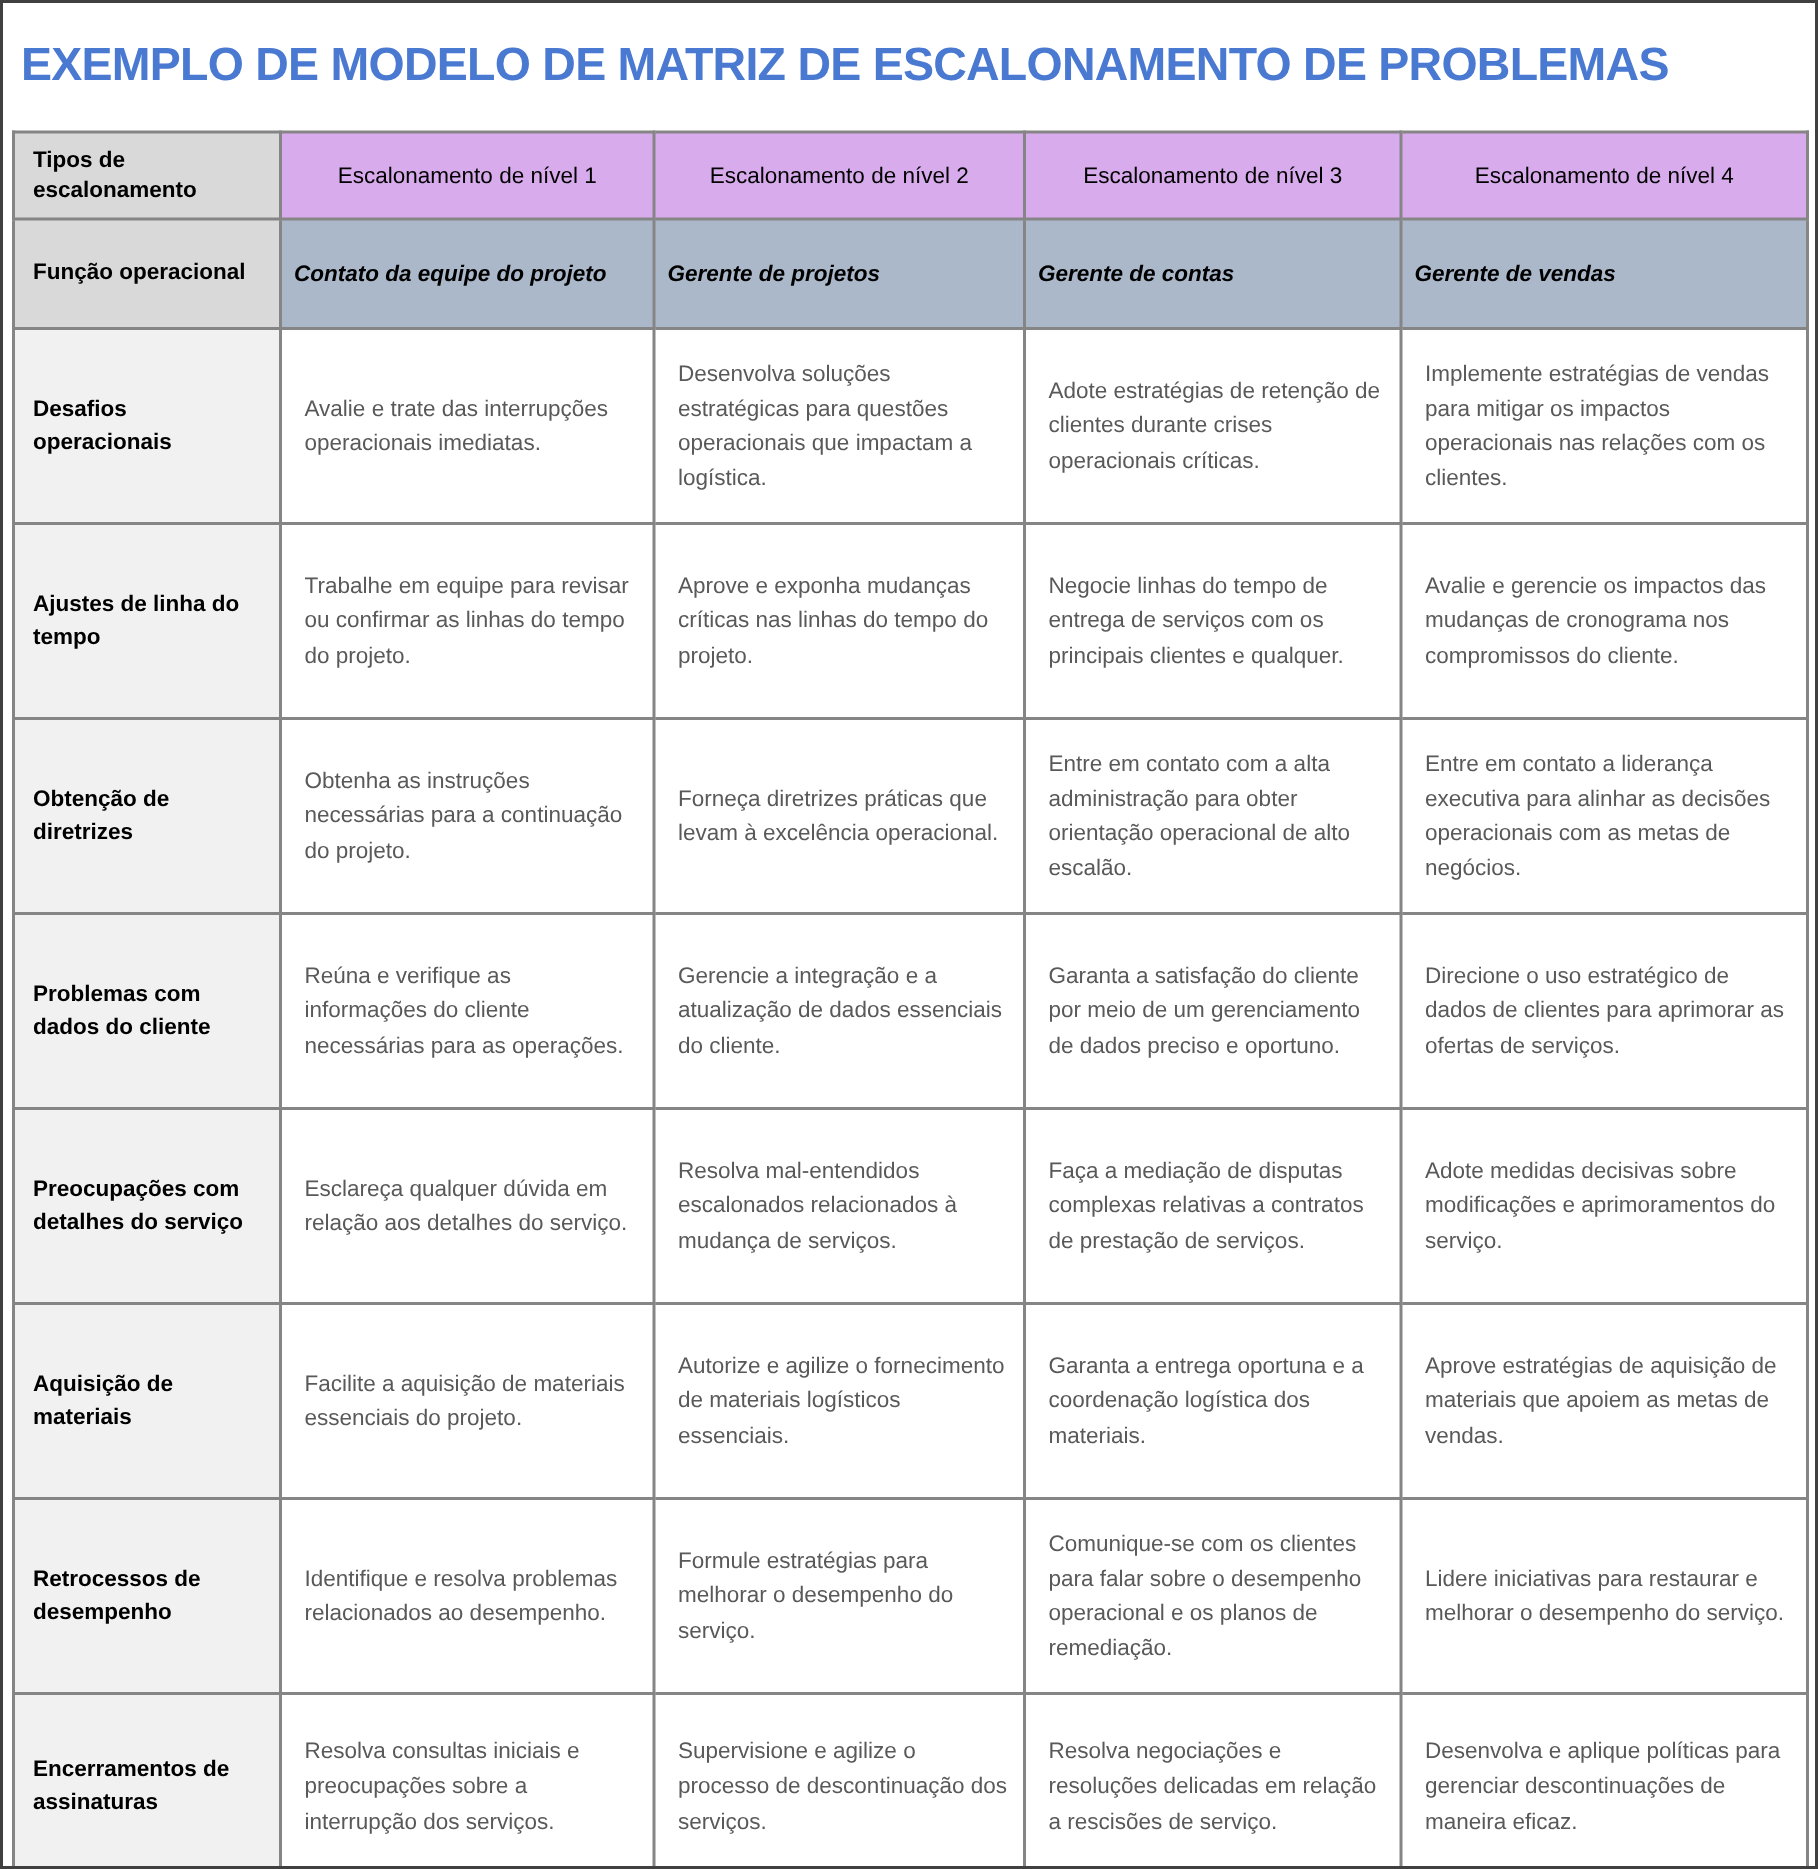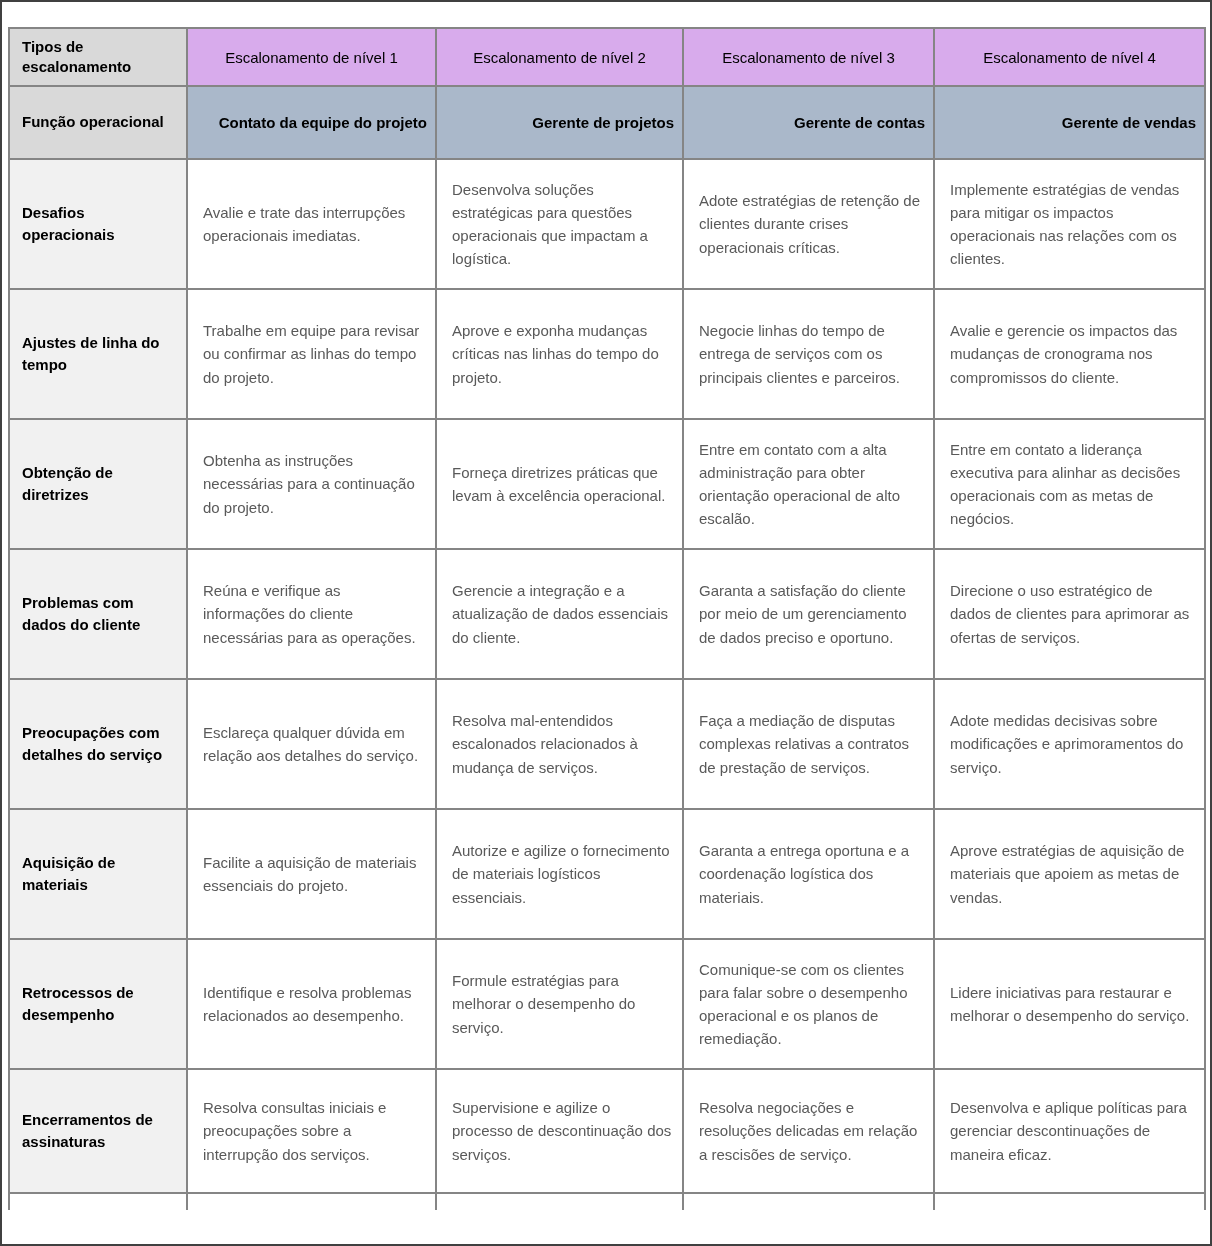--- a/index.html
+++ b/index.html
@@ -27,41 +27,43 @@
   tr.r-roles{height:73px;}
   th.corner{
     background:#d9d9d9;color:#000;text-align:left;font-weight:700;
     padding:4px 10px 4px 12px;font-size:14.5px;line-height:1.35;
   }
   th.level{
     background:#d8abec;color:#000;text-align:center;font-weight:400;
     padding:4px 8px;
   }
   th.role{
-    background:#aab8ca;color:#000;text-align:right;font-weight:700;
+    background:#aab8ca;color:#000;text-align:left;font-weight:700;
     padding:4px 8px;
+    font-style:italic;
   }
   
   tr.data-row{height:130px;}
   tr.data-row.last{height:124px;}
   th.rowlabel{
     background:#f1f1f1;color:#000;text-align:left;font-weight:700;
     padding:6px 6px 6px 12px;font-size:14.5px;line-height:1.45;
   }
   td.cell{
     background:#ffffff;color:#595959;text-align:left;
     padding:8px 10px 8px 15px;line-height:1.55;
   }
   tr.partial-row{height:12px;}
   tr.partial-row td{background:#ffffff;border-bottom:none;}
 </style>
 </head>
 <body>
 
 <div class="page">
+  <h1 class="title">EXEMPLO DE MODELO DE MATRIZ DE ESCALONAMENTO DE PROBLEMAS</h1>
 
   <table class="matrix">
     <colgroup>
       <col style="width:178px">
       <col style="width:249px">
       <col style="width:247px">
       <col style="width:251px">
       <col style="width:271px">
     </colgroup>
 
@@ -87,21 +89,21 @@
       <td class="cell">Avalie e trate das interrupções operacionais imediatas.</td>
       <td class="cell">Desenvolva soluções estratégicas para questões operacionais que impactam a logística.</td>
       <td class="cell">Adote estratégias de retenção de clientes durante crises operacionais críticas.</td>
       <td class="cell">Implemente estratégias de vendas para mitigar os impactos operacionais nas relações com os clientes.</td>
     </tr>
 
     <tr class="data-row">
       <th class="rowlabel">Ajustes de linha do tempo</th>
       <td class="cell">Trabalhe em equipe para revisar ou confirmar as linhas do tempo do projeto.</td>
       <td class="cell">Aprove e exponha mudanças críticas nas linhas do tempo do projeto.</td>
-      <td class="cell">Negocie linhas do tempo de entrega de serviços com os principais clientes e parceiros.</td>
+      <td class="cell">Negocie linhas do tempo de entrega de serviços com os principais clientes e qualquer.</td>
       <td class="cell">Avalie e gerencie os impactos das mudanças de cronograma nos compromissos do cliente.</td>
     </tr>
 
     <tr class="data-row">
       <th class="rowlabel">Obtenção de diretrizes</th>
       <td class="cell">Obtenha as instruções necessárias para a continuação do projeto.</td>
       <td class="cell">Forneça diretrizes práticas que levam à excelência operacional.</td>
       <td class="cell">Entre em contato com a alta administração para obter orientação operacional de alto escalão.</td>
       <td class="cell">Entre em contato a liderança executiva para alinhar as decisões operacionais com as metas de negócios.</td>
     </tr>

